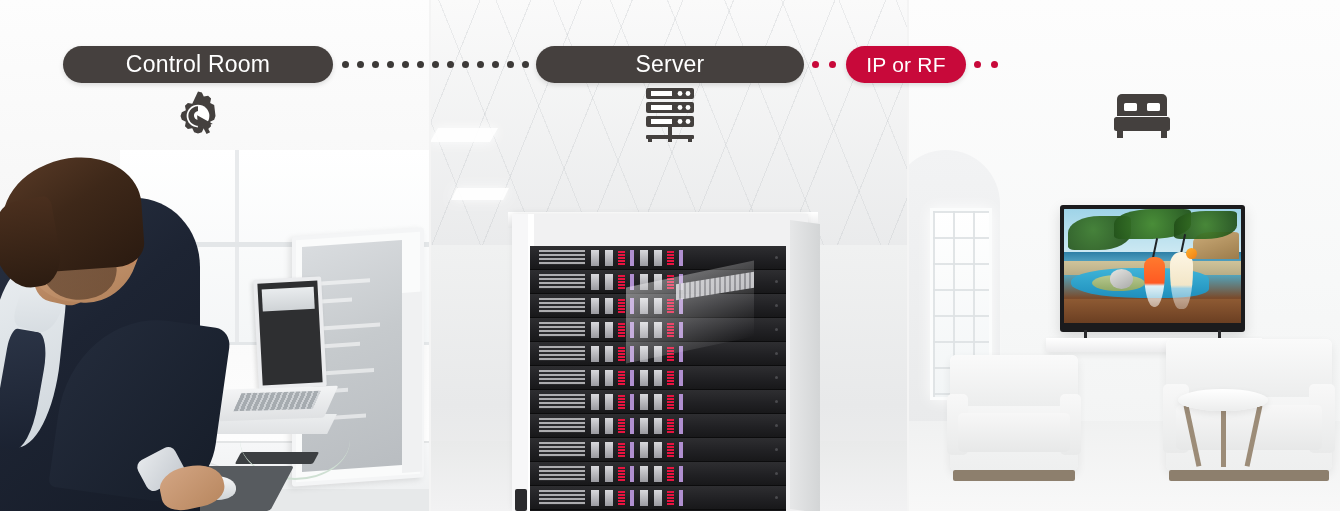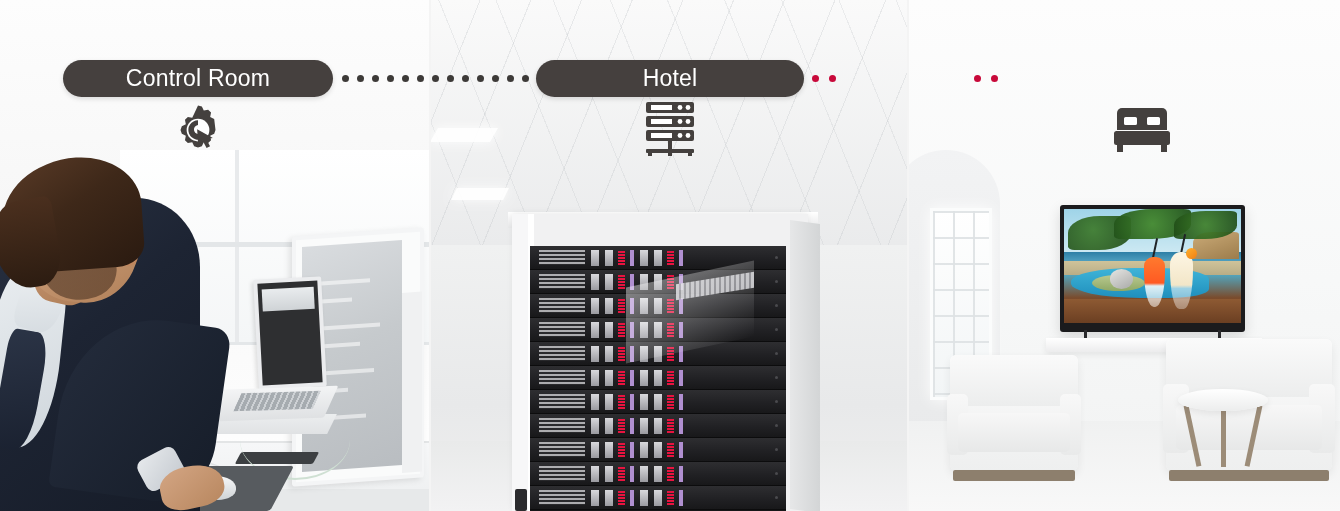--- a/index.html
+++ b/index.html
@@ -385,21 +385,21 @@
   }
   .p3-table .leg {
     position:absolute; top:16px; width:5px; height:62px; background:#9c8c78;
   }
   .p3-floor {
     position:absolute; left:0; bottom:0; width:432px; height:90px;
     background:linear-gradient(180deg,#f0f1f1,#f8f8f8);
   }
 
   
-  .labels { position:absolute; left:0; top:14px; width:1340px; height:150px; }
+  .labels { position:absolute; left:0; top:0; width:1340px; height:150px; }
   .pill {
     position:absolute; height:37px;
     background:#45403e; border-radius:19px;
     display:flex; align-items:center; justify-content:center;
     color:#ffffff; font-size:23px; letter-spacing:.2px;
     box-shadow:0 2px 5px rgba(0,0,0,.13);
     white-space:nowrap; padding:0 14px;
   }
   #pill-control { left:63px;  top:46px; width:270px; }
   #pill-server  { left:536px; top:46px; width:268px; }
@@ -835,28 +835,31 @@
         <span style="background: rgb(61, 58, 56);"></span>
         <span style="background: rgb(61, 58, 56);"></span>
         <span style="background: rgb(61, 58, 56);"></span>
         <span style="background: rgb(61, 58, 56);"></span>
         <span style="background: rgb(61, 58, 56);"></span>
         <span style="background: rgb(61, 58, 56);"></span>
         <span style="background: rgb(61, 58, 56);"></span>
       </div>
 
     <div class="pill" id="pill-server">
-      <span>Hotel</span>
+      <span>Server</span>
     </div>
 
     <div class="dots" id="dots-b">
         <span style="background: rgb(200, 9, 58);"></span>
         <span style="background: rgb(200, 9, 58);"></span>
       </div>
 
+    <div class="pill" id="pill-iprf">
+      <span>IP or RF</span>
+    </div>
 
     <div class="dots" id="dots-c">
         <span style="background: rgb(200, 9, 58);"></span>
         <span style="background: rgb(200, 9, 58);"></span>
       </div>
 
 
     <div class="icon" id="icon-control">
       <svg viewBox="0 0 64 64" aria-hidden="true">
         <path d="M32 4l4.4 1.2 2.2 4.6 5-1 3.3 3.3-1 5 4.6 2.2L52 32l-1.5 4.4-4.6 2.2 1 5-3.3 3.3-5-1-2.2 4.6L32 52l-4.4-1.5-2.2-4.6-5 1-3.3-3.3 1-5-4.6-2.2L12 32l1.5-4.4 4.6-2.2-1-5 3.3-3.3 5 1 2.2-4.6z"></path>

